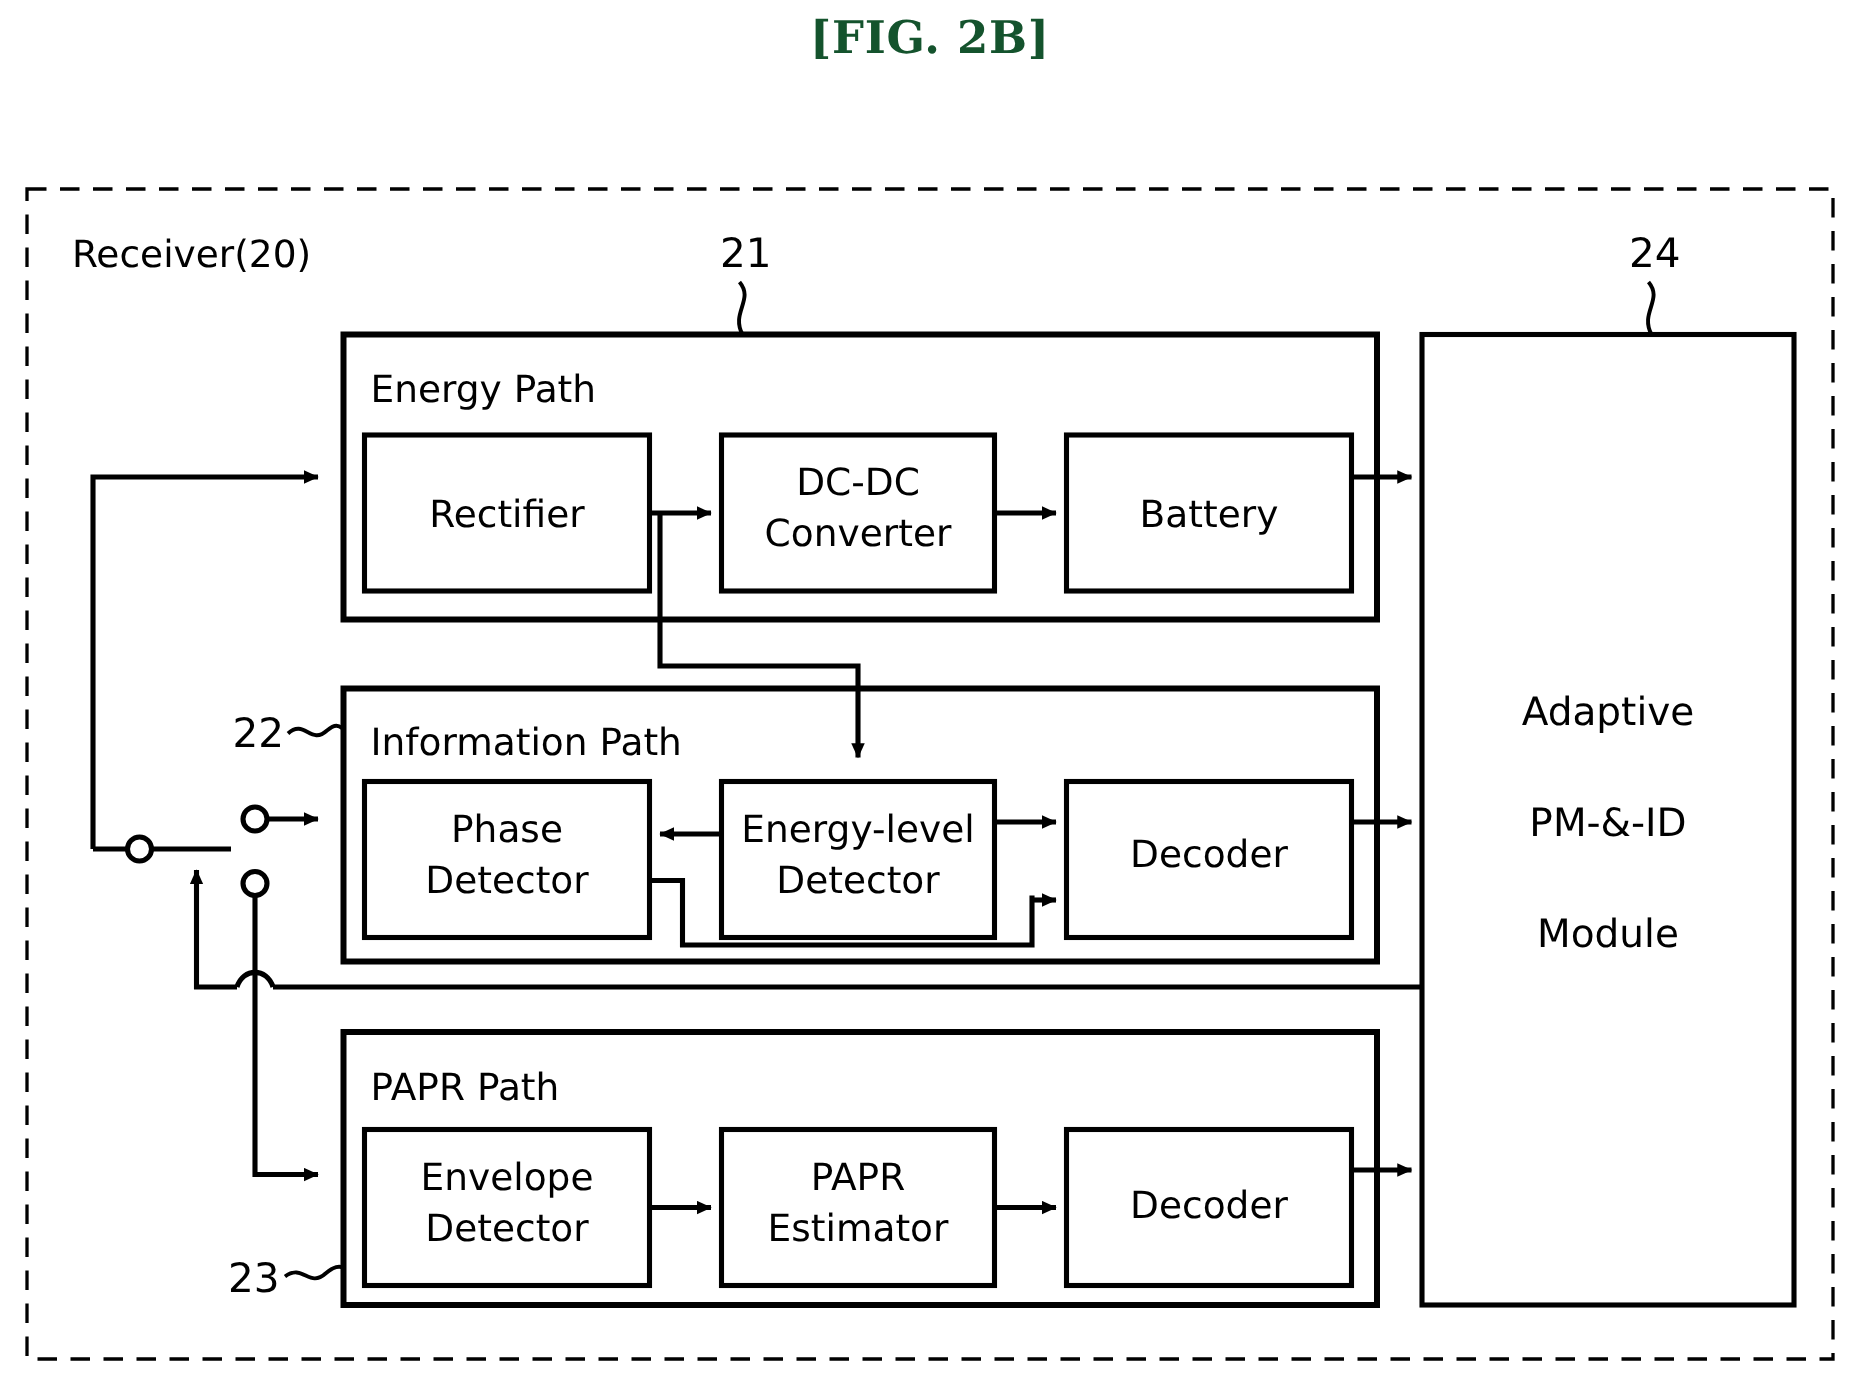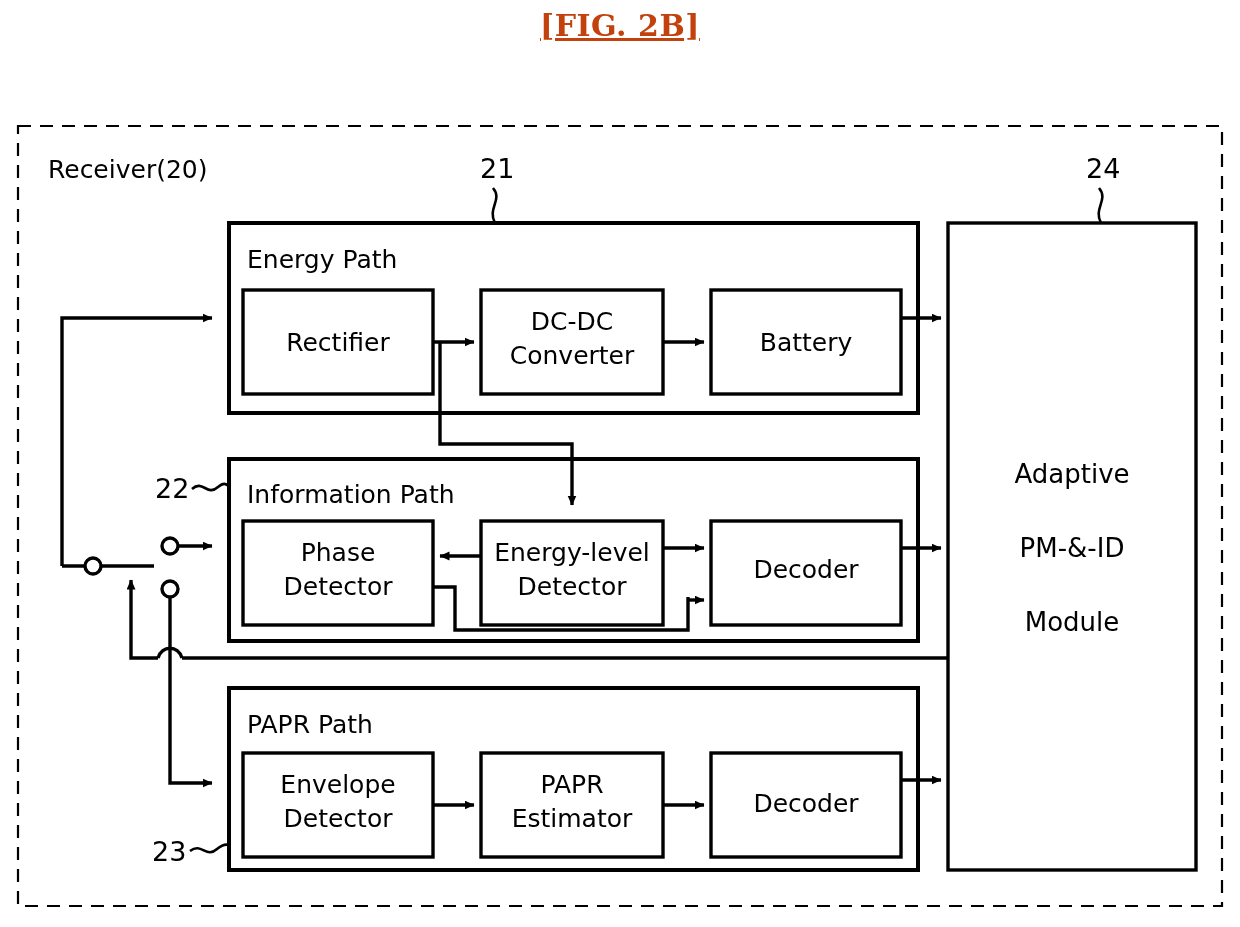--- a/index.html
+++ b/index.html
@@ -22,23 +22,22 @@
   }
   #fig-title {
     position: absolute;
     left: 0;
     top: 8px;
     width: 1240px;
     text-align: center;
     font-family: "DejaVu Serif", serif;
     font-weight: bold;
     font-size: 30px;
-    color: #c2410c;
+    color: #14532d;
     letter-spacing: 0.5px;
-    text-decoration: underline;
   }
   svg#diagram {
     position: absolute;
     left: 0;
     top: 0;
     width: 1240px;
     height: 927px;
   }
   .txt {
     font-family: "DejaVu Sans", sans-serif;

